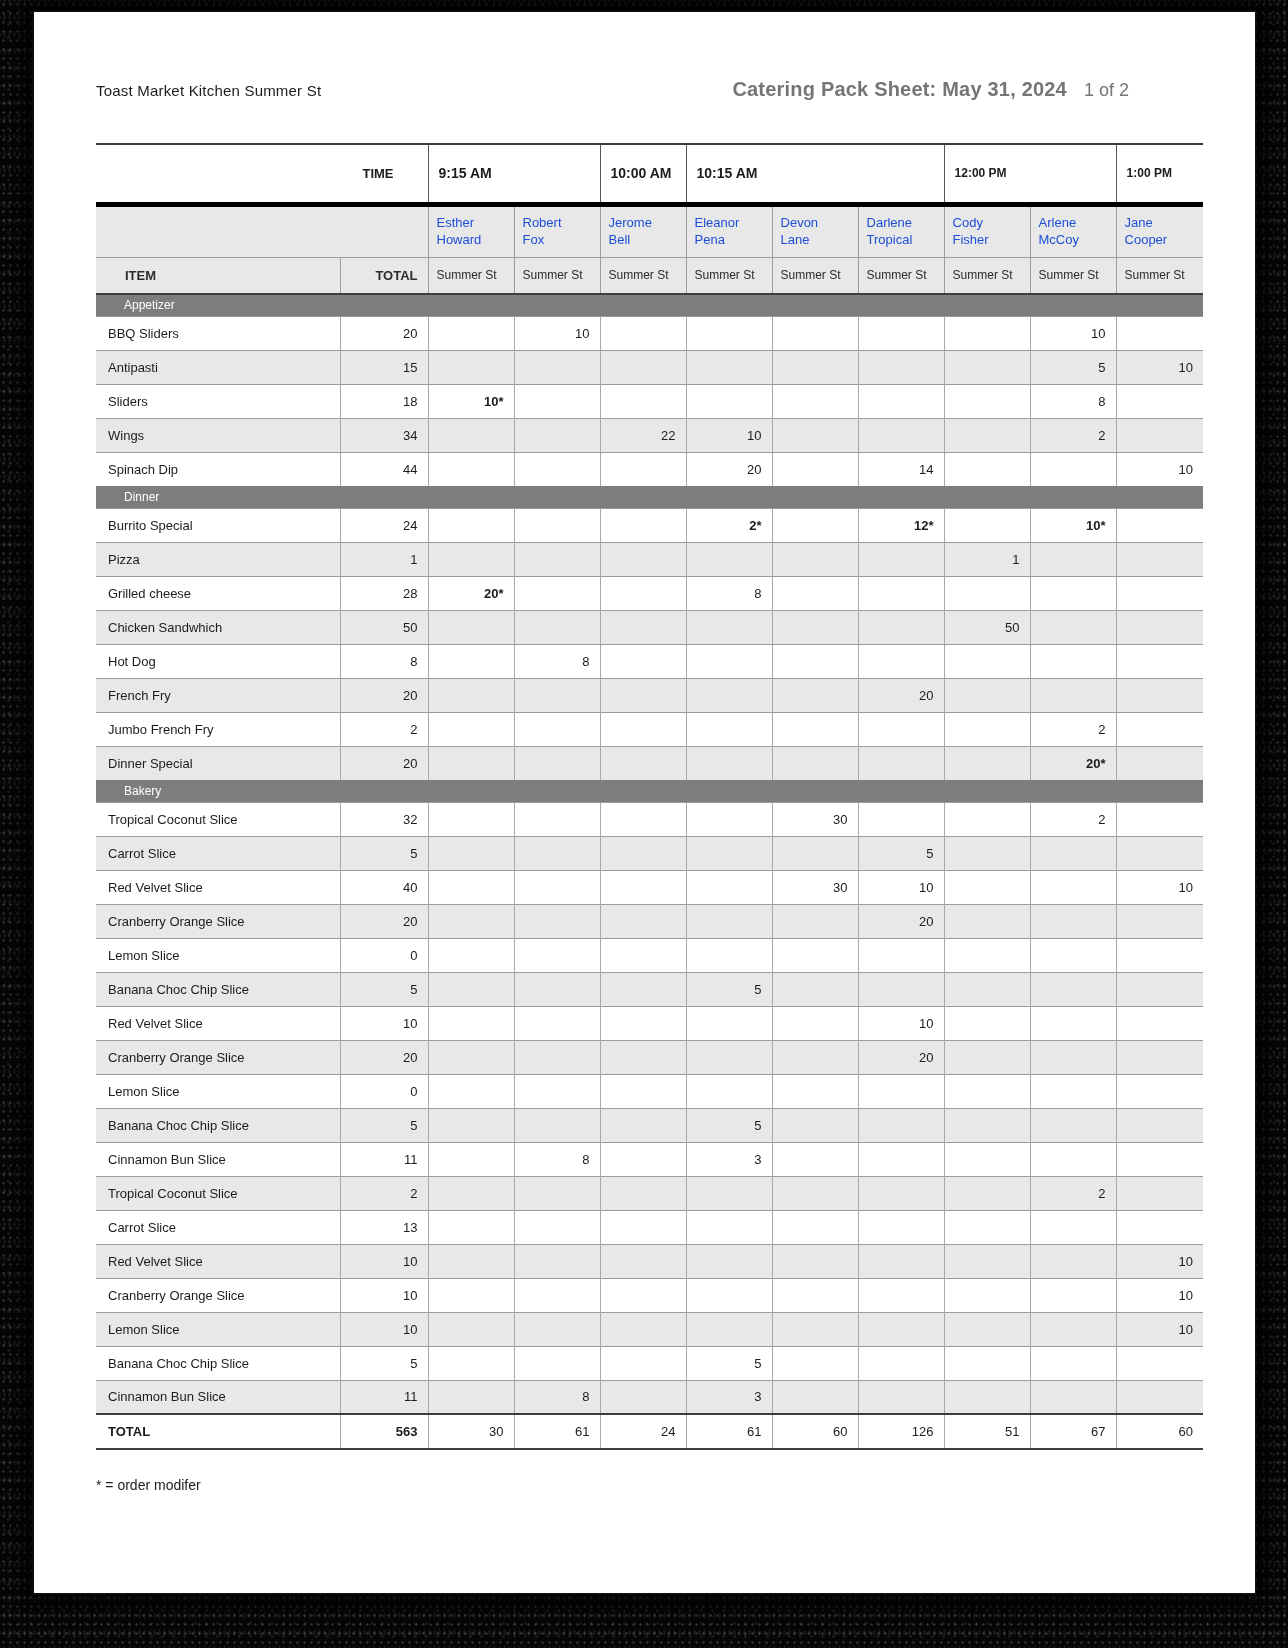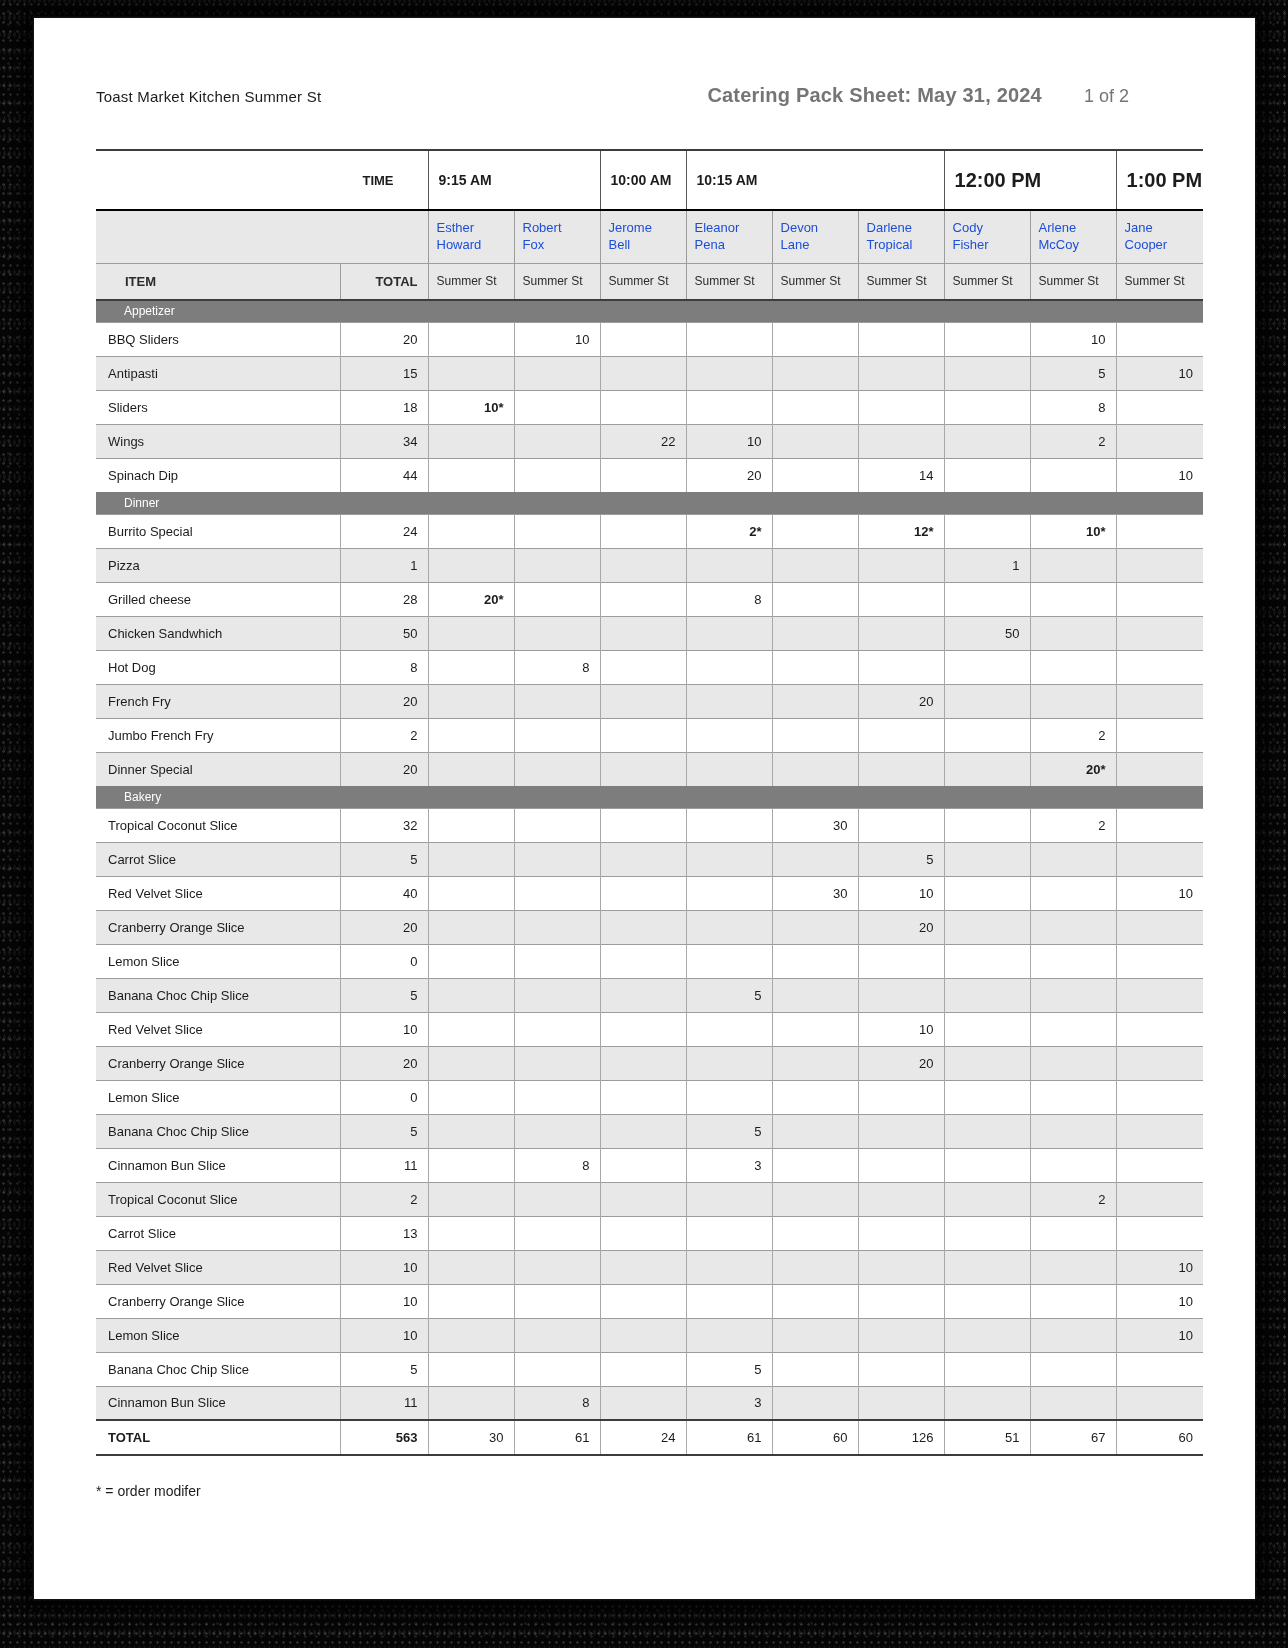--- a/index.html
+++ b/index.html
@@ -8,44 +8,44 @@
     background-color:#060606;
     background-image:
       radial-gradient(rgba(255,255,255,.16) 1px, transparent 1.3px),
       radial-gradient(rgba(255,255,255,.09) 1px, transparent 1.5px),
       radial-gradient(rgba(255,255,255,.07) 1px, transparent 1.2px);
     background-size:7px 9px, 11px 13px, 5px 17px;
     background-position:0 0, 3px 5px, 2px 9px;
     font-family:"Liberation Sans", sans-serif;
   }
   .page{
-    position:absolute;left:34px;top:18px;width:1221px;height:1581px;
+    position:absolute;left:34px;top:12px;width:1221px;height:1581px;
     background:#ffffff;
     box-shadow:0 0 2px 1px #1a1a1a, 0 0 22px 12px rgba(0,0,0,.92);
     padding:0 51px 0 62px;box-sizing:border-box;
   }
   .pg-header{
     display:flex;justify-content:space-between;align-items:baseline;
     margin:66px 75px 42px 0;
   }
   .restaurant{font-size:15px;color:#1c1c1c;letter-spacing:.2px;}
-  .hdr-right{display:flex;align-items:baseline;gap:42px;}
+  .hdr-right{display:flex;align-items:baseline;gap:17px;}
   .sheet-title{font-size:20px;font-weight:bold;color:#757575;letter-spacing:.2px;}
   .page-num{font-size:18px;color:#757575;}
 
   table.pack{border-collapse:collapse;table-layout:fixed;width:1107px;}
   table.pack td{box-sizing:border-box;white-space:nowrap;overflow:hidden;}
 
   
   tr.t-time td{
-    height:60px;border-top:2px solid #3c3c3c;border-bottom:2px solid #000000;
+    height:60px;border-top:2px solid #3c3c3c;border-bottom:5px solid #000000;
     font-weight:bold;font-size:14px;color:#1c1c1c;background:#fff;vertical-align:middle;
   }
   tr.t-time td.slot{border-left:1px solid #555;padding-left:10px;}
-  tr.t-time td.slot.large{font-size:20px;}
+  tr.t-time td.slot.large{font-size:12px;}
   tr.t-time td.time-label{text-align:right;padding-right:34px;font-size:13px;}
 
   
   tr.t-names td{
     height:53px;background:#e8e8e8;vertical-align:middle;
     font-size:13px;color:#1d4ed8;line-height:1.3;
     border-bottom:1px solid #9c9c9c;
   }
   tr.t-names td.guest{border-left:1px solid #9c9c9c;padding:4px 4px 4px 8px;}
   tr.t-names td span{display:block;}

